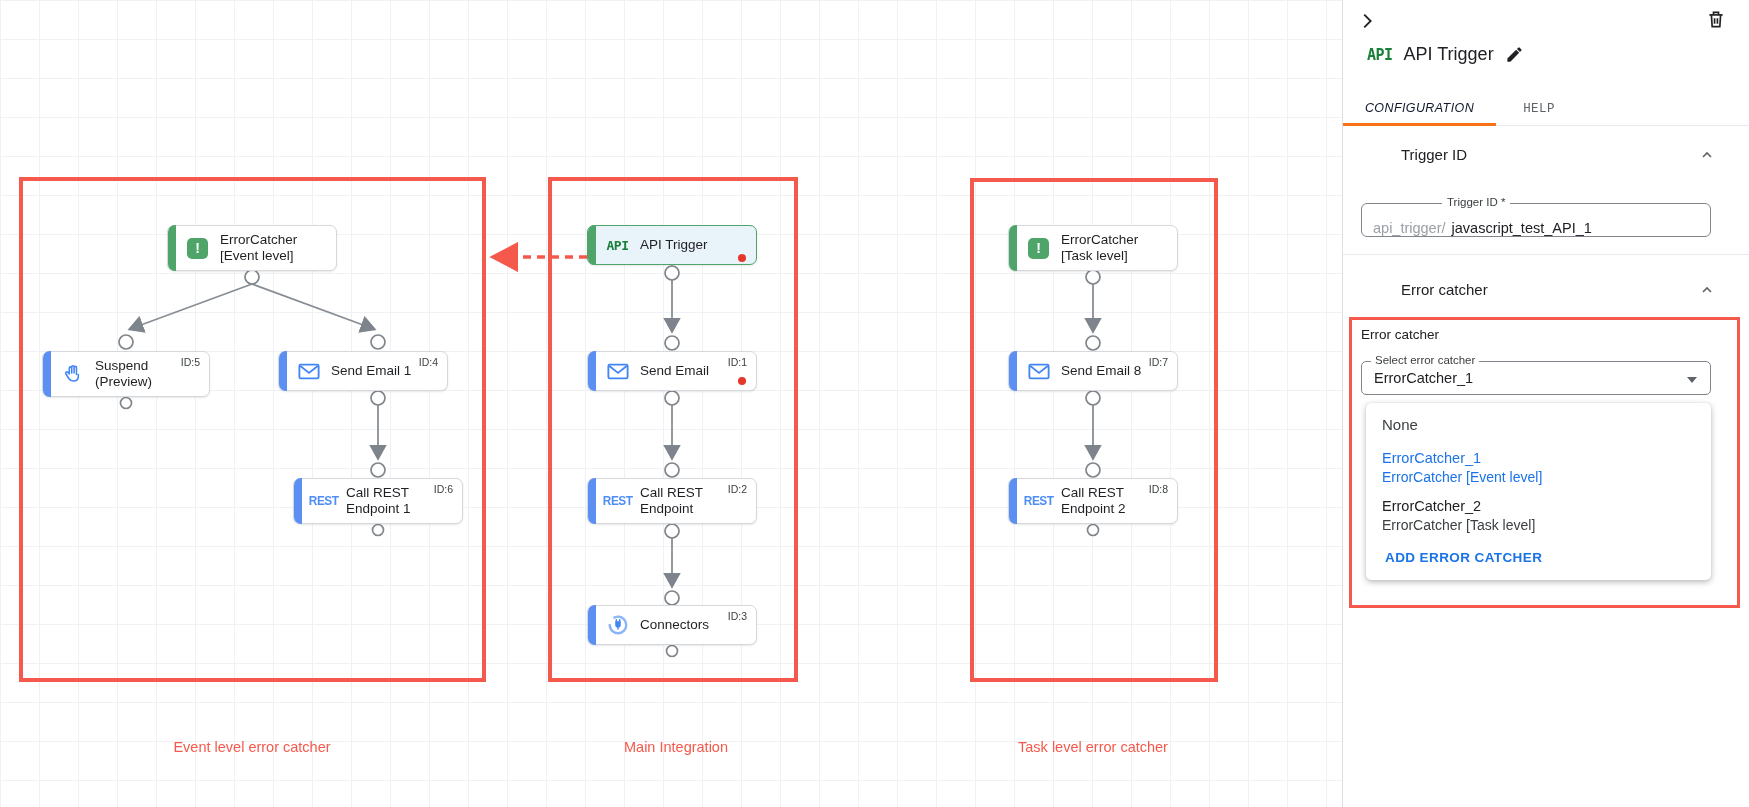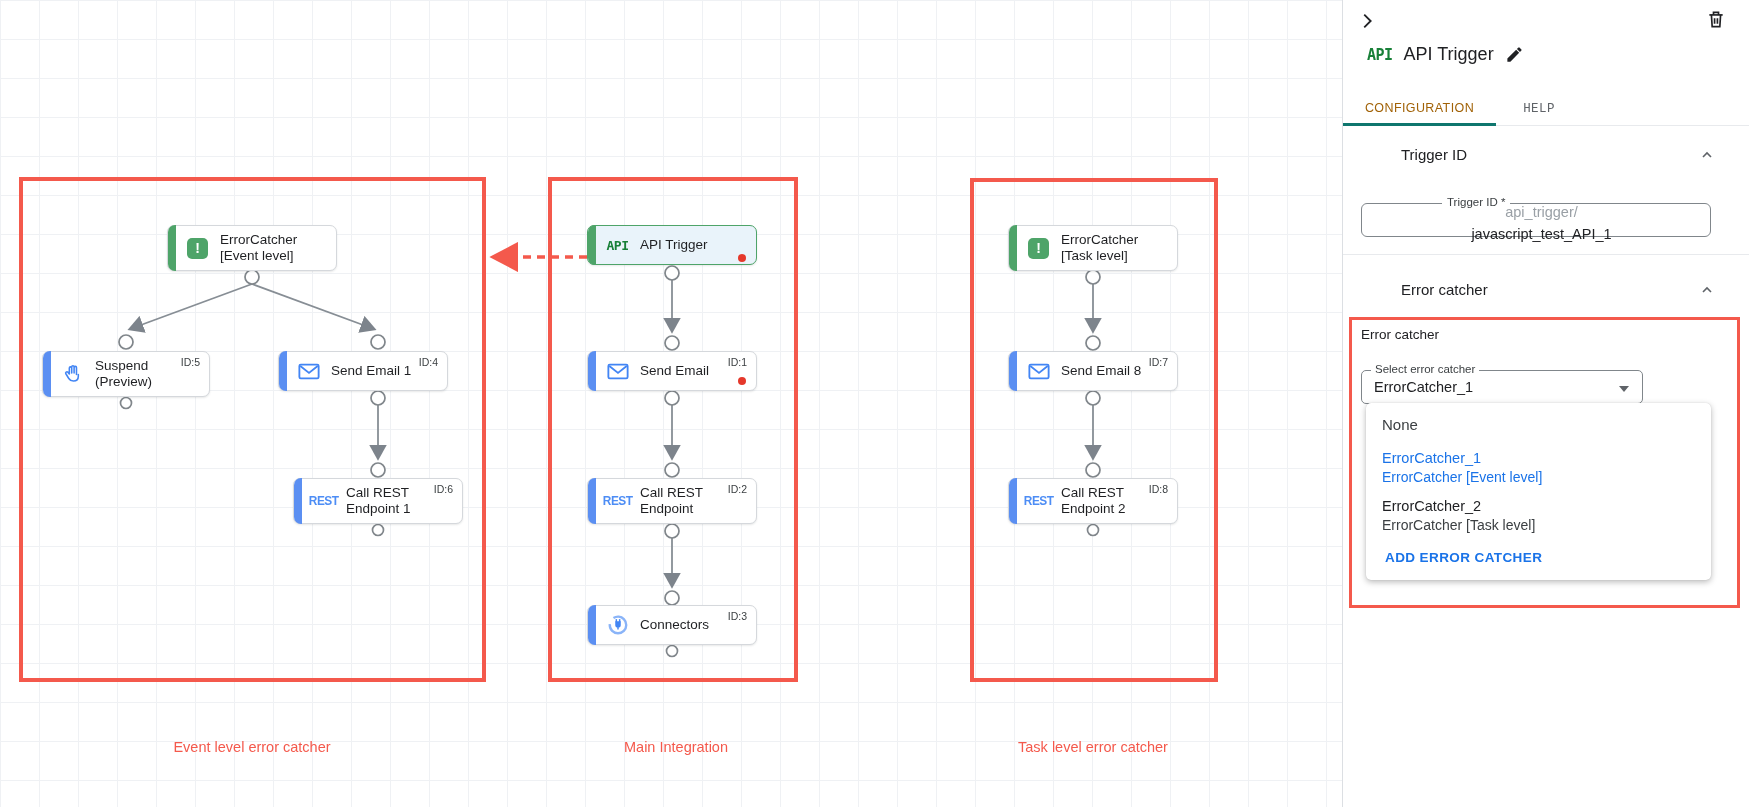--- a/index.html
+++ b/index.html
@@ -43,31 +43,31 @@
   .p-collapse { position:absolute; left:13px; top:10px; width:22px; height:22px; cursor:pointer; }
   .p-trash { position:absolute; right:21px; top:9px; width:22px; height:22px; cursor:pointer; }
   .p-titlerow { position:absolute; left:24px; top:44px; display:flex; align-items:center; gap:11px; }
   .p-title { font-size:18px; color:#202124; }
   .p-pencil { width:19px; height:19px; cursor:pointer; }
   .p-tabs { position:absolute; left:0; top:92px; width:100%; height:34px; border-bottom:1px solid #e8eaed; display:flex; }
   .p-tab { height:34px; display:flex; align-items:center; justify-content:center;
            font-size:12.5px; font-weight:500; letter-spacing:.4px; color:#5f6368; cursor:pointer; }
   .p-tab.t1 { width:153px; }
   .p-tab.t2 { width:86px;font-family:Liberation Mono, monospace; }
-  .p-tab.active { color:#a16207; border-bottom:3px solid #0f766e; }
+  .p-tab.active { color:#0f172a; border-bottom:3px solid #f97316;font-style:italic; }
   .p-sechead { position:absolute; left:25px; font-size:15px; font-weight:500; color:#202124;margin-left:33px; }
   .p-chevup { position:absolute; right:34px; width:16px; height:16px; cursor:pointer; }
   .p-field { position:absolute; border:1px solid #80868b; border-radius:6px; background:#fff; }
   .p-field .flabel { position:absolute; top:-8px; font-size:11.5px; color:#3c4043; background:#fff; padding:0 5px; white-space:nowrap; }
-  .p-field .fval { display:flex; align-items:center; height:100%; padding-left:11px; font-size:14.5px; gap:6px;flex-direction:column; }
+  .p-field .fval { display:flex; align-items:flex-end; height:100%; padding-left:11px; font-size:14.5px; gap:6px; }
   .pfx { color:#9aa0a6; }
   .p-div { position:absolute; left:0; width:100%; border-top:1px solid #e8eaed; }
   .hl-box { position:absolute; left:6px; top:317px; width:391px; height:291px; border:3px solid #f4594c; }
   .ec-label { position:absolute; left:9px; top:7px; font-size:13.5px; color:#202124; }
-  .p-select { position:absolute; left:9px; top:50px; width:282px; height:34px; border:1px solid #80868b; border-radius:5px; background:#fff; cursor:pointer; }
+  .p-select { position:absolute; left:9px; top:41px; width:350px; height:34px; border:1px solid #80868b; border-radius:5px; background:#fff; cursor:pointer; }
   .p-select .flabel { position:absolute; top:-8px; left:9px; font-size:11.5px; color:#3c4043; background:#fff; padding:0 4px; }
   .p-select .sval { line-height:32px; padding-left:12px; font-size:14.5px; color:#202124; }
   .caret { position:absolute; right:13px; top:15px; width:0; height:0;
            border-left:5px solid transparent; border-right:5px solid transparent; border-top:6px solid #5f6368; }
   .p-menu { position:absolute; left:14px; top:83px; width:345px; background:#fff; border-radius:5px;
             box-shadow:0 2px 6px rgba(0,0,0,.28), 0 0 1px rgba(0,0,0,.18); padding:13px 16px 15px; }
   .m-none { font-size:15px; color:#3c4043; margin-bottom:17px; cursor:pointer; }
   .m-opt { margin-bottom:13px; cursor:pointer; }
   .m-name { font-size:14.5px; }
   .m-detail { font-size:14px; margin-top:3px; }

